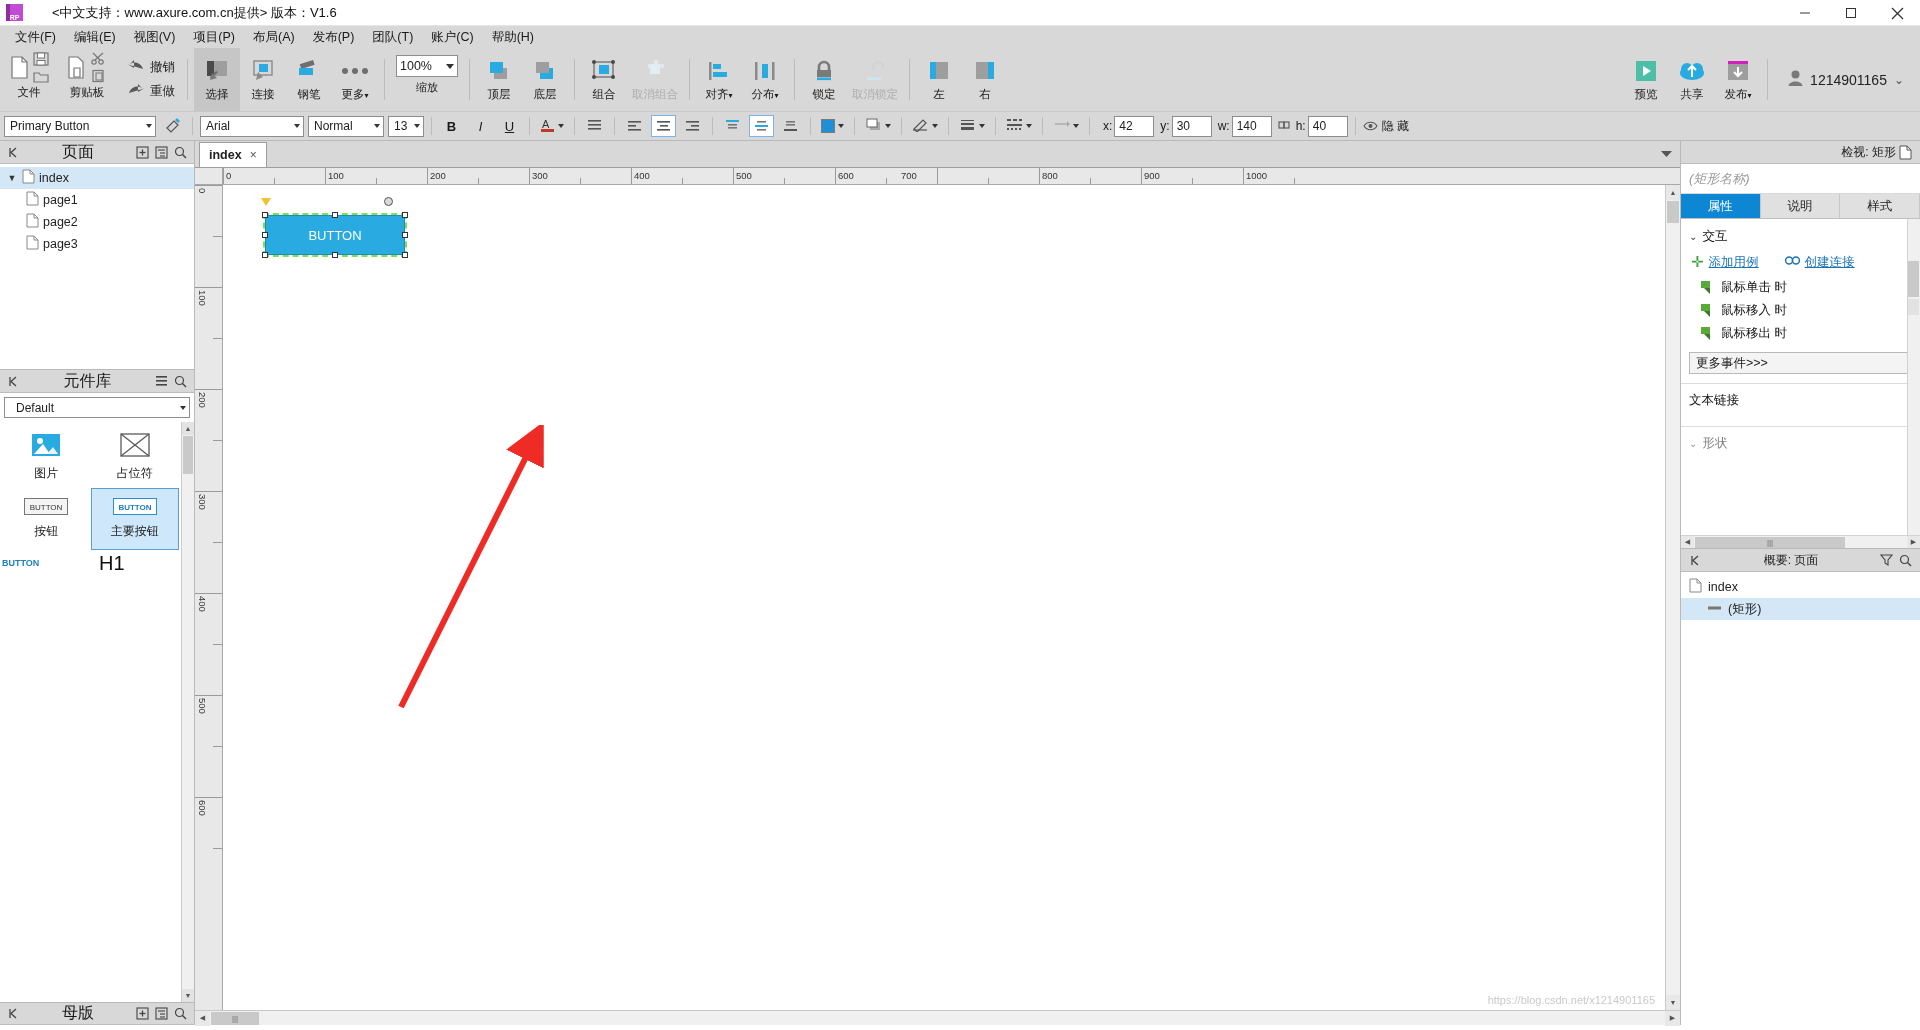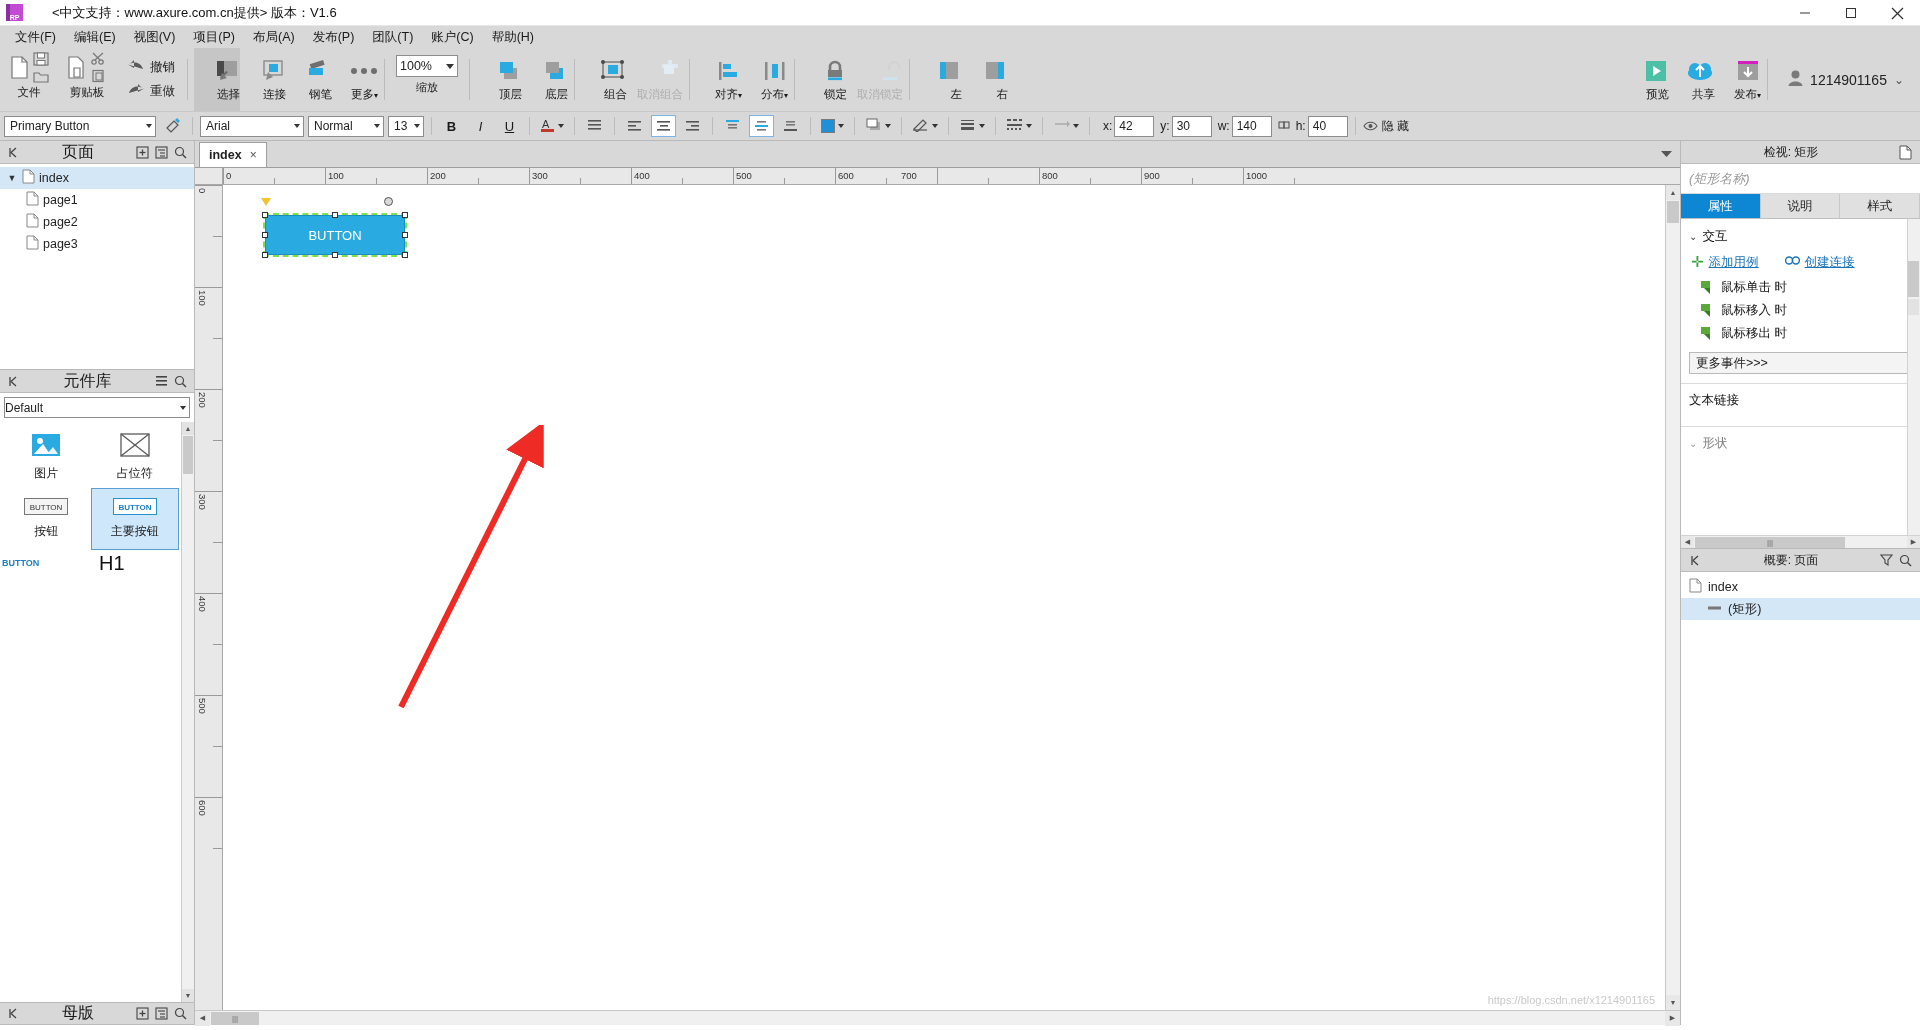--- a/index.html
+++ b/index.html
@@ -43,21 +43,21 @@
   }
   .menu-item { padding: 2px 9px; color: #1a1a1a; white-space: nowrap; }
 
   
   .toolbar {
     height: 64px; background: #d8d8d8; display: flex; align-items: stretch;
     border-bottom: 1px solid #c8c8c8;
   }
   .tsep { width: 1px; background: #bcbcbc; margin: 11px 6px; }
   .tbtn {
-    width: 46px; display: flex; flex-direction: column; align-items: flex-end;
+    width: 46px; display: flex; flex-direction: column; align-items: center;
     justify-content: flex-start; padding-top: 8px; cursor: default;
   }
   .tbtn.wide { width: 56px; }
   .tbtn.sel { background: #c6c6c6; }
   .tbtn .ticon { height: 30px; display: flex; align-items: center; justify-content: center; }
   .tbtn .tlabel { font-size: 11.5px; color: #1a1a1a; white-space: nowrap; margin-top: 1px; }
   .tbtn.dim .tlabel { color: #aeaeae; }
   .tbtn-pair {
     display:flex; flex-direction:column; align-items:center; padding-top:6px; width:58px;
   }
@@ -119,21 +119,21 @@
   .pages-tree { flex:none; height: 205px; overflow:hidden; background:#fff; padding-top:3px;}
   .tree-row { height:22px; display:flex; align-items:center; font-size:12.5px; padding-left:6px; gap:4px;}
   .tree-row.sel { background:#d4e7f7; }
   .tw { width:12px; display:flex;align-items:center;justify-content:center;color:#333;font-size:9px;}
   .pagefile { flex:none; }
   .indent { padding-left:26px !important; }
 
   .libpanel { flex:1; display:flex; flex-direction:column; border-top:1px solid #b9b9b9; }
   .libsel {
     margin:4px; height:21px; background:#fff;border:1px solid #8d8d8d;
-    display:flex;align-items:center;padding:0 3px 0 0;font-size:12px;
+    display:flex;align-items:center;padding:0 3px 0 11px;font-size:12px;
   }
   .libgrid { flex:1; display:flex; position:relative; overflow:hidden;}
   .libitems { flex:1; display:grid; grid-template-columns:1fr 1fr; padding:4px 2px; align-content:start;}
   .libitem { height:62px; display:flex;flex-direction:column;align-items:center;justify-content:center;gap:5px;}
   .libitem.sel { background:#cfe7fa; border:1px solid #5a9ed6; }
   .libitem .lname { font-size:12px; color:#1a1a1a;}
   .scrollcol { width:13px; background:#f0f0f0; border-left:1px solid #ccc; display:flex;flex-direction:column;}
   .sc-arrow { height:13px; display:flex;align-items:center;justify-content:center;background:#e3e3e3;font-size:7px;color:#555;}
   .sc-thumb { height:38px; background:#c9c9c9; margin:1px; }
   .sc-track { flex:1; }
@@ -201,21 +201,21 @@
   }
   .arrow-anno { position:absolute; left:150px; top:240px; pointer-events:none;}
   .watermark { position:absolute; right:10px; bottom:4px; font-size:11px; color:#c9c9c9;}
 
   
   .rightcol { width: 240px; display:flex; flex-direction:column; background:#fff; border-left:1px solid #b9b9b9;}
   .insp-hdr {
     height:23px; background:#d8d8d8; display:flex; align-items:center; font-size:12px;
     border-bottom:1px solid #bcbcbc; padding:0 5px;
   }
-  .insp-hdr .t { flex:1; text-align:center; }
+  .insp-hdr .t { flex:1; text-align:right; }
   .namefield {
     height:30px; display:flex; align-items:center; padding:0 8px;
     font-size:13px; font-style:italic; color:#9a9a9a; border-bottom:1px solid #dadada;
   }
   .tabs3 { height:25px; display:flex; border-bottom:1px solid #c0c0c0; background:#e6e6e6;}
   .t3 {
     flex:1; display:flex;align-items:center;justify-content:center;font-size:12.5px;
     background:#e0e0e0; border-right:1px solid #c8c8c8; color:#222;
   }
   .t3.act { background:#0d86d4; color:#fff; }

